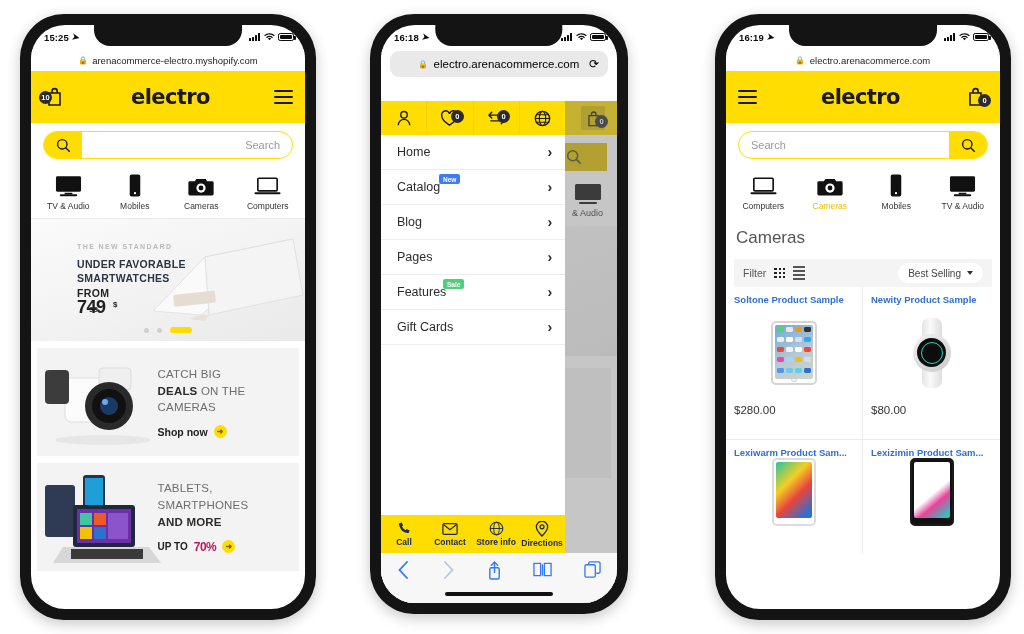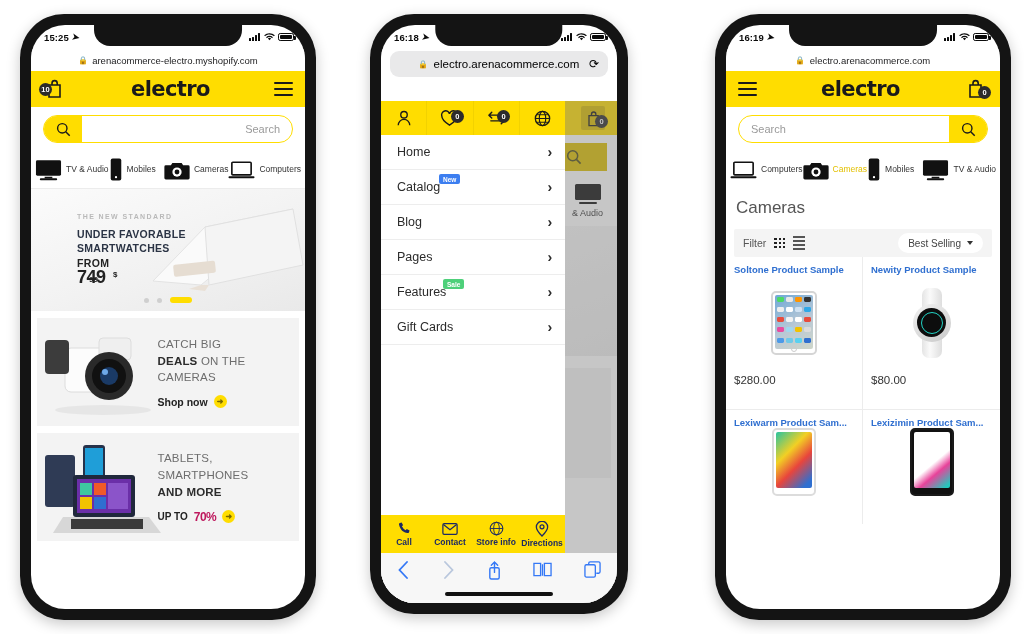--- a/index.html
+++ b/index.html
@@ -72,21 +72,21 @@
   .urlbar.boxed .pill {
     flex: 1; height: 26px; background: #e9e9ea; border-radius: 9px;
     display: flex; align-items: center; justify-content: center; gap: 5px;
     font-size: 11.5px; font-weight: 400; color: #000; position: relative;
   }
   .lock { font-size: 8px; }
   .reload { position: absolute; right: 9px; font-size: 12px; color: #000; }
 
   
   .ebar {
-    height: 36px; background: #ffdd00;
+    height: 52px; background: #ffdd00;
     display: flex; align-items: center; justify-content: space-between;
     padding: 0 12px;
   }
   .brand {
     font-family: "DejaVu Sans", sans-serif;
     font-size: 21px; font-weight: bold; color: #1a1a1a;
     letter-spacing: -.6px;
   }
   .hamb { display: flex; flex-direction: column; gap: 3.4px; cursor: pointer; }
   .hamb i { display: block; width: 19px; height: 2.6px; background: #1a1a1a; border-radius: 1px; }
@@ -117,21 +117,21 @@
     font-size: 11px; color: #9a9a9a; padding: 0 12px;
   }
   .sinput.right { justify-content: flex-end; }
 
   
   .catrow {
     display: flex; background: #fff; padding: 6px 4px 7px;
     border-bottom: 1px solid #ececec;
   }
   .cat {
-    flex: 1; display: flex; flex-direction: row;
+    flex: 1; display: flex; flex-direction: column;
     align-items: center; gap: 4px;
   }
   .cat .glyph { height: 24px; display: flex; align-items: flex-end; }
   .cat .lbl { font-size: 8.5px; color: #333; white-space: nowrap; }
   .cat.active .lbl { color: #e3c000; }
 
   
   .hero {
     position: relative; height: 122px; overflow: hidden;
     background: linear-gradient(160deg,#fbfbfb 0%,#f2f2f2 55%,#e9e9e9 100%);

